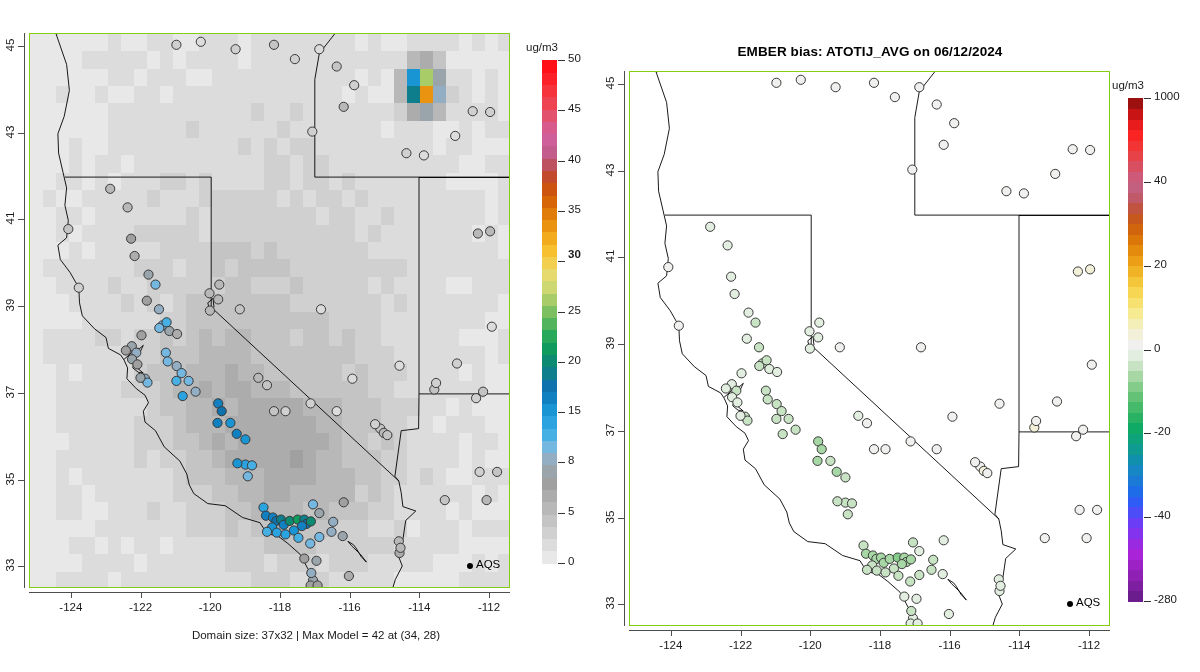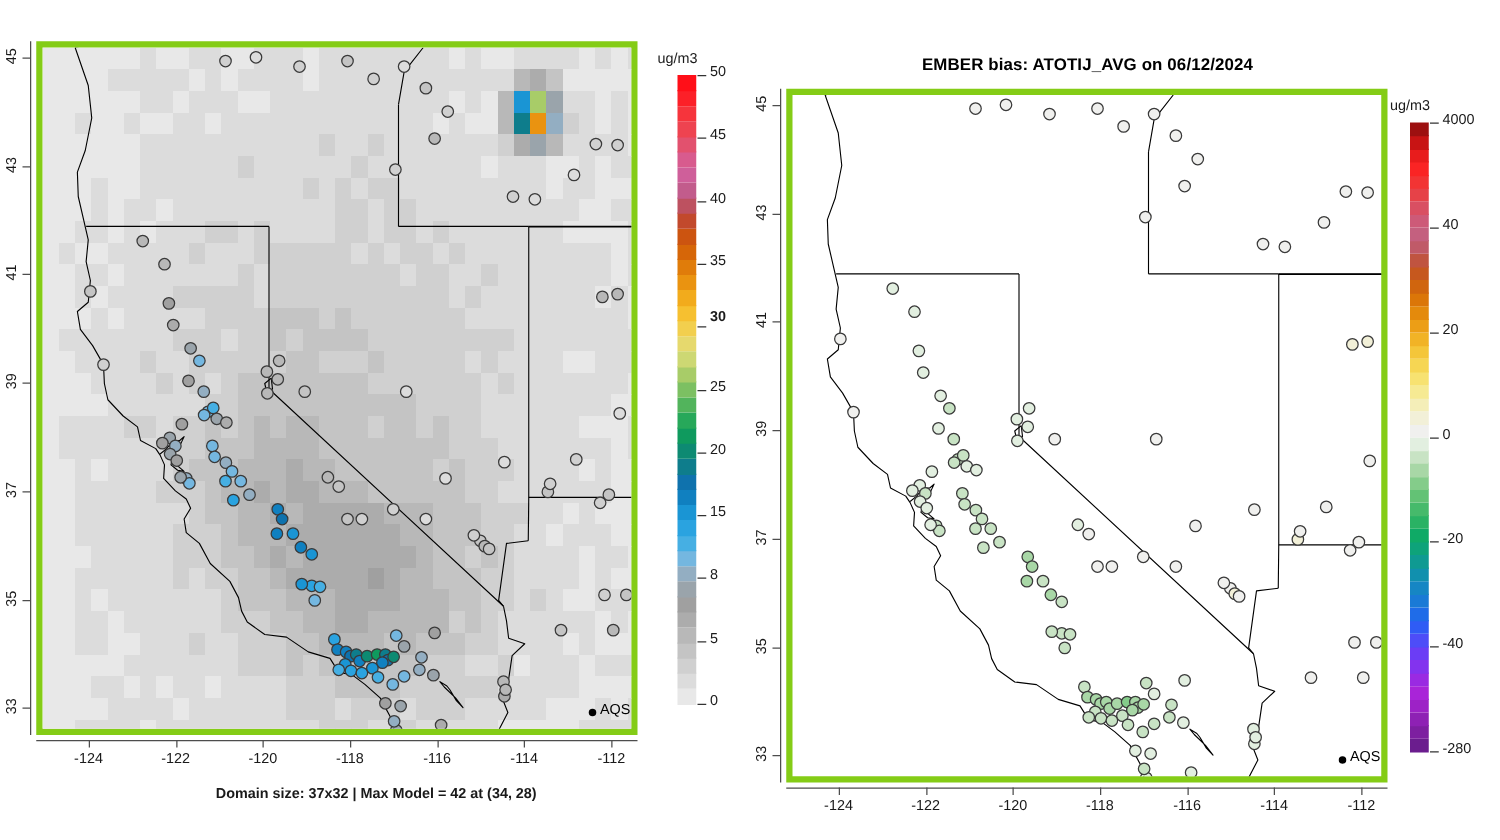--- a/index.html
+++ b/index.html
@@ -4,21 +4,21 @@
 <style>
   html,body{margin:0;padding:0;background:#ffffff;}
   body{width:1200px;height:672px;position:relative;overflow:hidden;
        font-family:"Liberation Sans","DejaVu Sans",sans-serif;
        -webkit-font-smoothing:antialiased;}
   .panel{position:absolute;top:0;height:672px;width:600px;}
   .panel.left{left:0;}
   .panel.right{left:600px;margin-top:38px;}
   .ptitle{position:absolute;top:6px;left:0;width:540px;text-align:center;
           font-size:13.5px;font-weight:bold;color:#000;letter-spacing:.1px;}
-  .frame{position:absolute;border:5px solid #84cc16;box-sizing:border-box;
+  .frame{position:absolute;border:1px solid #84cc16;box-sizing:border-box;
          overflow:hidden;background:#fff;}
   .frame svg{position:absolute;left:0;top:0;}
   .axis-line{position:absolute;background:#4d4d4d;}
   .tick{position:absolute;background:#4d4d4d;}
   .tlab{position:absolute;font-size:11.5px;color:#1a1a1a;text-align:center;}
   .tlab.vert{transform:rotate(-90deg);transform-origin:center center;}
   .cbar{position:absolute;border:0;}
   .cbseg{position:absolute;left:0;width:100%;}
   .cbtick{position:absolute;height:1px;background:#333;}
   .cblab{position:absolute;font-size:11.5px;color:#1a1a1a;white-space:nowrap;}
@@ -1460,21 +1460,21 @@
       <div class="cblab" style="left:568px;top:248px;font-weight:bold;">30</div>
       <div class="cbtick" style="left:558px;top:210.90000000000003px;width:7px;"></div>
       <div class="cblab" style="left:568px;top:202.90000000000003px;">35</div>
       <div class="cbtick" style="left:558px;top:160.59999999999997px;width:7px;"></div>
       <div class="cblab" style="left:568px;top:152.59999999999997px;">40</div>
       <div class="cbtick" style="left:558px;top:110.30000000000001px;width:7px;"></div>
       <div class="cblab" style="left:568px;top:102.30000000000001px;">45</div>
       <div class="cbtick" style="left:558px;top:60px;width:7px;"></div>
       <div class="cblab" style="left:568px;top:52px;">50</div>
     </div>
-  <div class="caption" id="cap-model" style="left: 21px; top: 628px; font-weight: bold;">
+  <div class="caption" id="cap-model" style="left: 36px; top: 628px;">
     <div>Domain size: 37x32 | Max Model = 42 at (34, 28)</div>
   </div>
 </div>
 
 <div class="panel right">
   <div class="ptitle">EMBER bias: ATOTIJ_AVG on 06/12/2024</div>
   <div class="frame" id="frame-bias" style="left: 29px; top: 33px; width: 481px; height: 555px;">
       <svg width="481" height="555" shape-rendering="crispEdges"></svg>
       <svg width="481" height="555">
         <path d="M26.1 0.0 L36.6 30.4 L39.4 56.4 L34.2 82.4 L27.9 99.7 L28.6 119.2 L33.1 138.7 L36.6 153.9 L34.9 171.3 L38.3 186.4 L36.6 203.8 L27.9 211.2 L30.3 225.5 L40.1 238.5 L48.8 253.7 L49.5 268.8 L52.3 281.8 L64.5 294.8 L76.0 303.5 L78.4 314.4 L90.6 320.9 L94.1 326.1 L97.6 333.9 L96.9 344.7 L106.3 354.7 L115.0 361.2 L118.5 368.6 L113.3 377.2 L115.0 388.1 L125.5 396.7 L134.2 412.8 L149.9 427.1 L156.8 440.1 L159.3 450.9 L163.8 459.6 L177.8 469.6 L195.2 471.7 L212.6 483.5 L230.0 488.7 L237.0 499.9 L247.5 501.7 L257.9 509.5 L270.1 520.3 L280.6 539.8 L281.6 553.7" fill="none" stroke="#000" stroke-width="0.9" stroke-linejoin="round"></path>
@@ -1714,15 +1714,15 @@
       <div class="cblab" style="left:554px;top:471.1499px;">-40</div>
       <div class="cbtick" style="left:544px;top:395.3501px;width:7px;"></div>
       <div class="cblab" style="left:554px;top:387.3501px;">-20</div>
       <div class="cbtick" style="left:544px;top:311.5px;width:7px;"></div>
       <div class="cblab" style="left:554px;top:303.5px;">0</div>
       <div class="cbtick" style="left:544px;top:227.6499px;width:7px;"></div>
       <div class="cblab" style="left:554px;top:219.6499px;">20</div>
       <div class="cbtick" style="left:544px;top:143.8501px;width:7px;"></div>
       <div class="cblab" style="left:554px;top:135.8501px;">40</div>
       <div class="cbtick" style="left:544px;top:60px;width:7px;"></div>
-      <div class="cblab" style="left:554px;top:52px;">4000</div>
+      <div class="cblab" style="left:554px;top:52px;">1000</div>
     </div>
 </div>
 
 </body></html>

